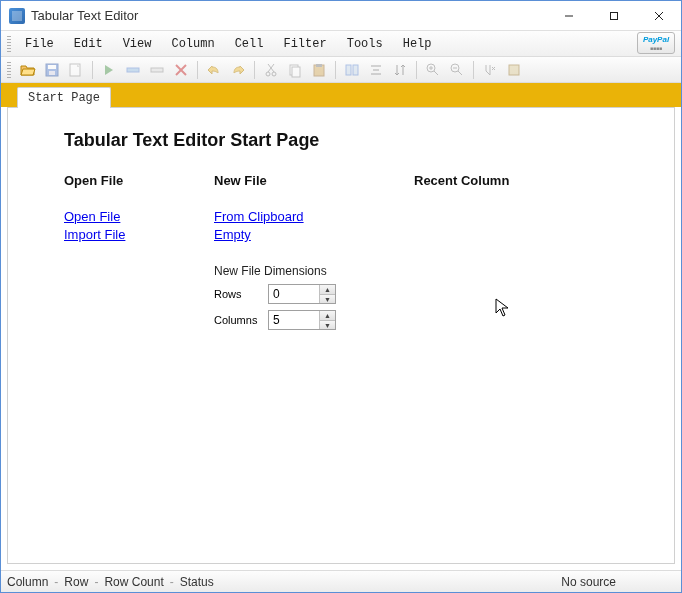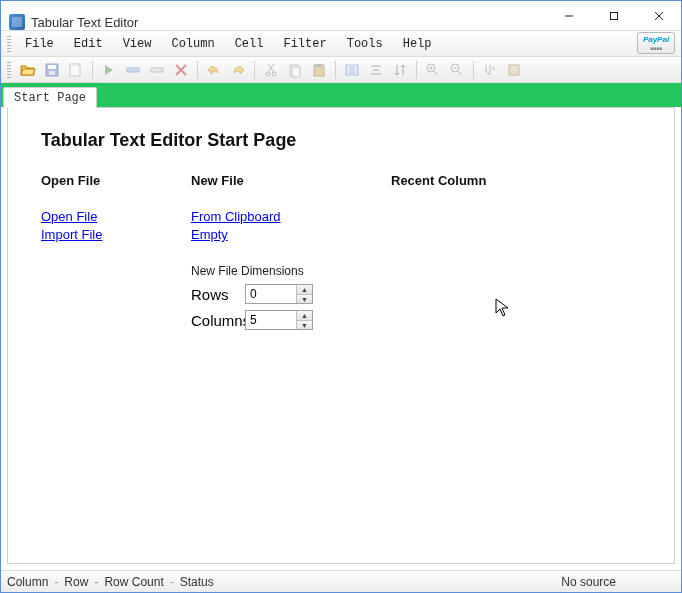--- a/index.html
+++ b/index.html
@@ -1,49 +1,49 @@
 <!DOCTYPE html>
 <html><head>
 <meta charset="utf-8">
 <style>
 * { box-sizing: border-box; margin: 0; padding: 0; }
 body { font-family: "Segoe UI", Tahoma, sans-serif; font-size: 12px; background: #fff; width: 682px; height: 593px; overflow: hidden; display: flex; flex-direction: column; border: 1px solid #5a8fd6; }
-.titlebar { height: 30px; background: #fff; display: flex; align-items: flex-end; border-bottom: 1px solid #e0e0e0; }
+.titlebar { height: 30px; background: #fff; display: flex; align-items: center; border-bottom: 1px solid #e0e0e0; }
 .title-icon { width: 16px; height: 16px; margin: 0 6px 0 8px; background: linear-gradient(135deg,#4a90d9,#2e6bb0); border-radius: 2px; position: relative; }
 .title-icon::after { content:""; position:absolute; inset:3px; background:#fff; opacity:.3; }
 .title-text { flex: 0 0 auto; color: #333; font-size: 13px; font-family: "Microsoft YaHei","Segoe UI",sans-serif; }
 .title-spacer { flex: 1; }
 .win-btn { width: 45px; height: 28px; display: flex; align-items: center; justify-content: center; font-size: 13px; color: #222; cursor: default; }
 .menubar { height: 26px; background: linear-gradient(#fdfdfd,#f0f0f0); display: flex; align-items: center; padding: 0 6px; border-bottom: 1px solid #dcdcdc; position: relative; }
 .menubar .grip { width:4px; height:16px; background: repeating-linear-gradient(#b0b0b0 0 1px, transparent 1px 3px); margin-right:4px; }
 .menu-item { padding: 3px 10px; color: #222; cursor: default; font-family: Liberation Mono, monospace; }
 .paypal { position:absolute; right:6px; top:1px; width:38px; height:22px; border:1px solid #b8b8b8; border-radius:3px; background: linear-gradient(#fefefe,#e8e8e8); display:flex; flex-direction:column; align-items:center; justify-content:center; font-size:8px; font-weight:bold; font-style:italic; }
 .paypal .t { color:#003087; line-height:1; }
 .paypal .t span { color:#009cde;text-align:center; }
 .paypal .b { font-size:5px; color:#888; font-style:normal; margin-top:1px; }
 .toolbar { height: 26px; background: linear-gradient(#fdfdfd,#ececec); display:flex; align-items:center; padding:0 6px; border-bottom:1px solid #dcdcdc; gap:2px; }
 .toolbar .grip { width:4px; height:16px; background: repeating-linear-gradient(#b0b0b0 0 1px, transparent 1px 3px); margin-right:4px; }
 .tbtn { width:22px; height:22px; display:flex; align-items:center; justify-content:center; border-radius:2px; cursor:default; }
 .tbtn svg { width:16px; height:16px; }
 .tbtn.disabled { opacity:.5; }
 .tsep { width:1px; height:18px; background:#cfcfcf; margin:0 3px; }
-.tabstrip { height: 24px; background:#22c55e; display:flex; align-items:flex-end; padding: 3px 6px 0 2px; }
+.tabstrip { height: 24px; background:#eab308; display:flex; align-items:flex-end; padding: 3px 6px 0 16px; }
 .tab { background:#fff; border:1px solid #d0d0d0; border-bottom:none; padding:3px 10px; font-size:12px; color:#333; border-radius:2px 2px 0 0; position:relative; top:1px; font-family: "Courier New", monospace; }
-.content { flex:1; background:#fff; border:1px solid #d0d0d0; margin:0 6px 6px 6px; padding:22px 0 0 33px; overflow:auto; }
+.content { flex:1; background:#fff; border:1px solid #d0d0d0; margin:0 6px 6px 6px; padding:22px 0 0 56px; overflow:auto; }
 .page-title { font-size:18px; font-weight:bold; color:#111; margin-bottom:22px; font-family: Arial, sans-serif; }
 .columns { display:flex; gap:0; }
 .col { display:flex; flex-direction:column; }
 .col.open { width:150px; }
 .col.newf { width:200px; }
 .col.recent { width:160px; }
 .col h3 { font-size:13px; font-weight:bold; color:#111; margin-bottom:20px; font-family: Arial, sans-serif; }
 .link { color:#0000ee; text-decoration:underline; font-size:13px; line-height:1.4; cursor:pointer; font-family: Arial, sans-serif; width:fit-content; }
 .dim-label { font-size:12px; color:#222; margin-top:20px; margin-bottom:6px; font-family: Arial, sans-serif; }
 .dim-row { display:flex; align-items:center; margin-bottom:6px; }
-.dim-row label { width:54px; font-size:15px; font-family: Arial, sans-serif; }
+.dim-row label { width:54px; font-size:11px; font-family: Arial, sans-serif; }
 .spinner { display:flex; border:1px solid #a0a0a0; height:20px; width:68px; background:#fff; }
 .spinner input { border:none; width:50px; padding:0 4px; font-size:12px; outline:none; }
 .spinner .arrows { width:16px; display:flex; flex-direction:column; border-left:1px solid #c0c0c0; }
 .spinner .arrows div { flex:1; display:flex; align-items:center; justify-content:center; font-size:7px; color:#444; background:linear-gradient(#f6f6f6,#e2e2e2); cursor:default; }
 .spinner .arrows div:first-child { border-bottom:1px solid #c0c0c0; }
 .statusbar { height:22px; background:linear-gradient(#fdfdfd,#ececec); border-top:1px solid #dcdcdc; display:flex; align-items:center; font-size:12px; color:#333; }
 .statusbar .cell { padding:0 6px; }
 .statusbar .sep { color:#999; }
 .statusbar .spacer { flex:1; }
 .statusbar .src { margin-right: 59px; }

